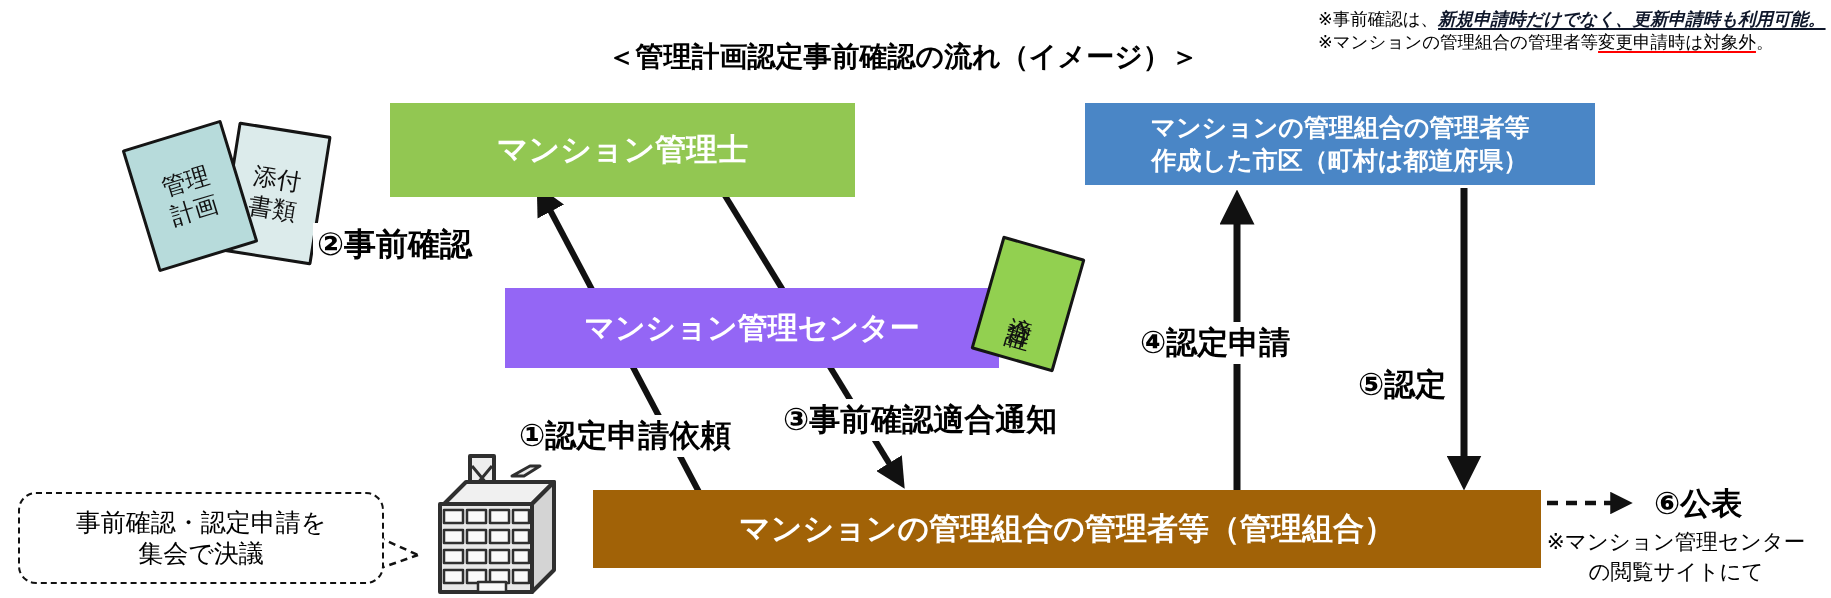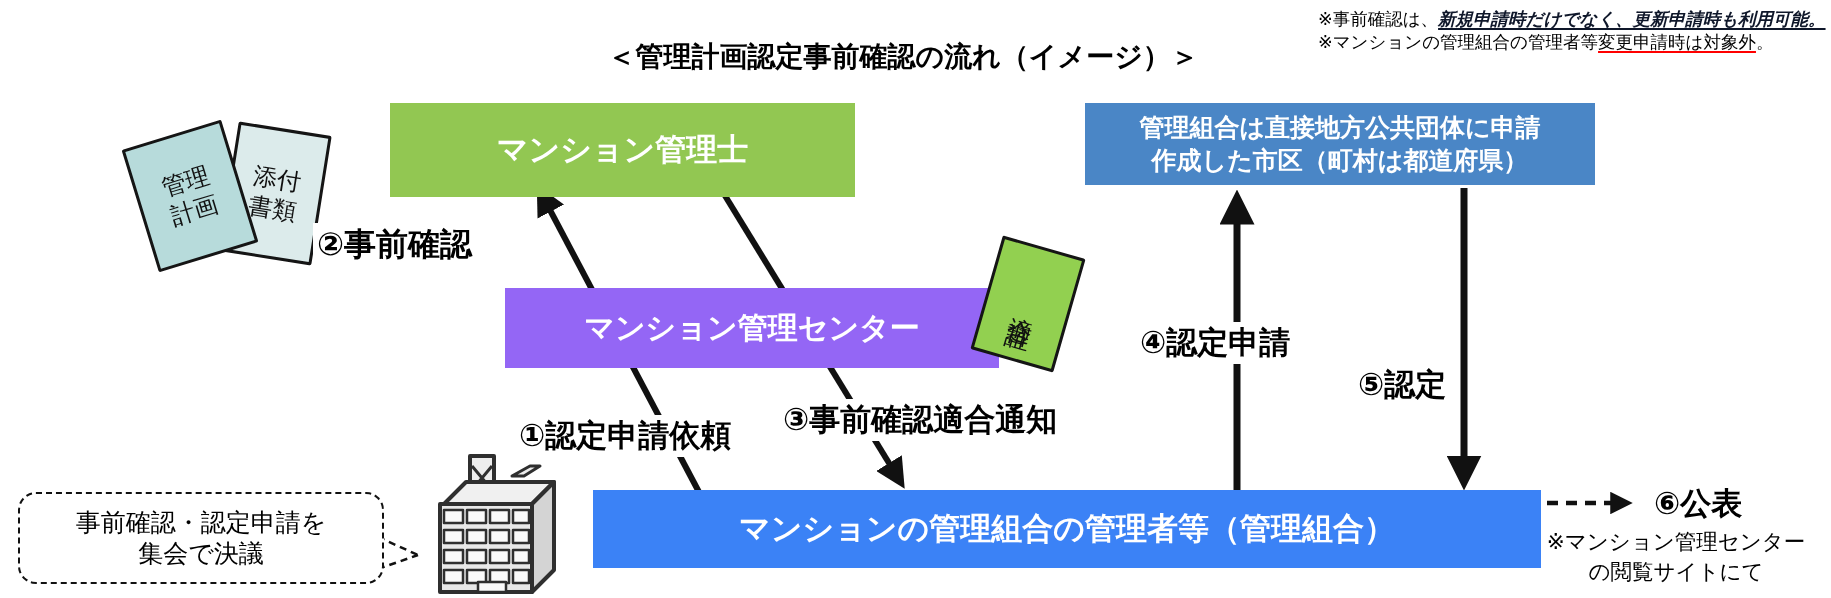--- a/index.html
+++ b/index.html
@@ -85,29 +85,29 @@
   <div>
     <span>※マンションの管理組合の管理者等</span><span class="em-black">変更申請時は対象外</span><span>。</span>
   </div>
 </div>
 
 <div class="abs box box-manager" style="background-color: rgb(146, 199, 82);">
   <div>マンション管理士</div>
 </div>
 
 <div class="abs box box-city" style="background-color: rgb(74, 134, 198);">
-  <div>管理組合は直接地方公共団体に申請</div>
+  <div>マンションの管理組合の管理者等</div>
   <div>作成した市区（町村は都道府県）</div>
 </div>
 
 <div class="abs box box-center" style="background-color: rgb(148, 102, 245);">
   <div>マンション管理センター</div>
 </div>
 
-<div class="abs box box-association" style="background-color: #3b82f6;">
+<div class="abs box box-association" style="background-color: #a16207;">
   <div>マンションの管理組合の管理者等（管理組合）</div>
 </div>
 
 <div class="abs step s1">①認定申請依頼</div>
 <div class="abs step s2">②事前確認</div>
 <div class="abs step s3">③事前確認適合通知</div>
 <div class="abs step s4">④認定申請</div>
 <div class="abs step s5">⑤認定</div>
 <div class="abs step s6">⑥公表</div>
 

